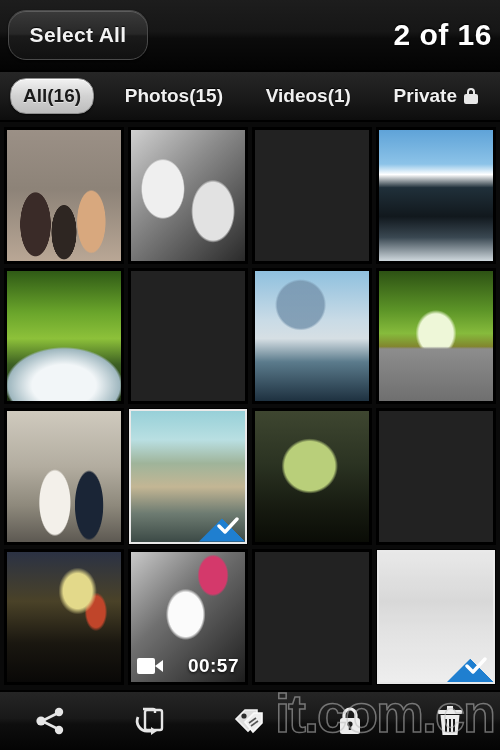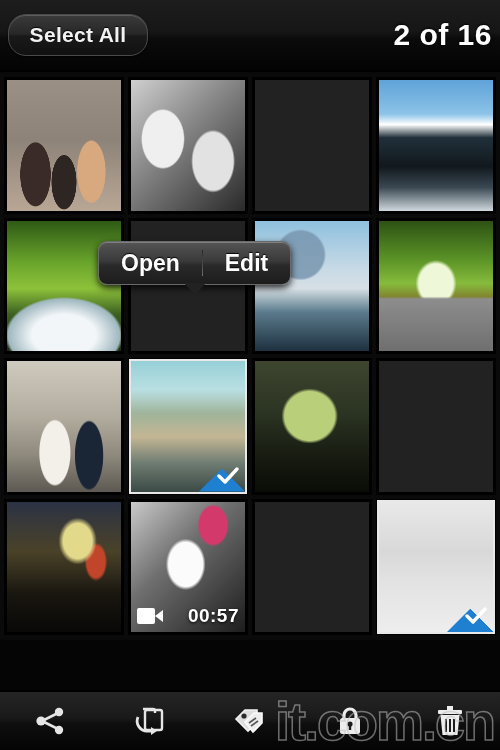--- a/index.html
+++ b/index.html
@@ -14,21 +14,21 @@
 
   
   .navbar {
     position:relative; height:72px; width:100%;
     background:linear-gradient(to bottom,#1d1d1d 0%,#161616 45%,#0b0b0b 55%,#030303 100%);
     border-bottom:2px solid #000;
     display:flex; align-items:center; justify-content:space-between;
     padding:0 8px;
   }
   .navbtn {
-    min-width:140px; height:42px; border-radius:18px;
+    min-width:140px; height:50px; border-radius:18px;
     background:linear-gradient(to bottom,#3a3a3a 0%,#272727 48%,#1a1a1a 52%,#111 100%);
     border:1px solid #4a4a4a;
     box-shadow:inset 0 1px 0 rgba(255,255,255,.18), 0 1px 2px rgba(0,0,0,.8);
     color:#f2f2f2; font-size:21px; font-weight:bold;
     display:flex; align-items:center; justify-content:center;
     text-shadow:0 -1px 1px rgba(0,0,0,.9);
     letter-spacing:.3px;
   }
   .navtitle {
     flex:1; text-align:right; color:#fff;
@@ -131,21 +131,21 @@
   .toolbar {
     position:absolute; left:0; bottom:0; width:500px; height:60px;
     background:linear-gradient(to bottom,#252525 0%,#191919 45%,#0e0e0e 55%,#040404 100%);
     border-top:2px solid #000;
     display:flex; align-items:center; justify-content:space-around;
   }
   .tbtn { width:70px; height:46px; display:flex; align-items:center; justify-content:center; }
 
   
   .watermark {
-    position:absolute; right:6px; bottom:2px; z-index:60;
+    position:absolute; right:6px; bottom:10px; z-index:60;
     font-size:54px; font-weight:bold; letter-spacing:-2px;
     color:transparent; -webkit-text-stroke:1.5px rgba(190,190,190,.55);
     font-family:"Liberation Sans", sans-serif;
     pointer-events:none; line-height:1;
   }
 
   
   .im { position:absolute; inset:0; }
   .im-girls { background:
       radial-gradient(ellipse 22% 40% at 25% 72%, #3a2b28 0 60%, transparent 62%),
@@ -222,20 +222,41 @@
 
 <div id="app">
 
   <div class="navbar">
     <div class="navbtn">
       <span>Select All</span>
     </div>
     <div class="navtitle">2 of 16</div>
   </div>
 
+  <div class="tabbar" id="tabbar">
+      <div class="tab active">
+        <span>All(16)</span>
+      </div>
+      <div class="tab-sp"></div>
+      <div class="tab">
+        <span>Photos(15)</span>
+      </div>
+      <div class="tab-sp"></div>
+      <div class="tab">
+        <span>Videos(1)</span>
+      </div>
+      <div class="tab-sp"></div>
+      <div class="tab">
+        <span>Private</span>
+        <span class="lock-ico">
+          <span class="shk"></span>
+          <span class="body"></span>
+        </span>
+      </div>
+    </div>
 
   <div class="grid" id="grid">
       <div class="cell">
         <div class="thumb">
           <div class="im im-girls"></div>
         </div>
       </div>
       <div class="cell">
         <div class="thumb">
           <div class="im im-bwkids"></div>
@@ -323,26 +344,20 @@
           <div class="im im-snow"></div>
           <div class="check">
             <svg width="22" height="18" viewBox="0 0 22 18">
               <path d="M2 9 L8 15 L20 2" fill="none" stroke="#ffffff" stroke-width="3.4" stroke-linecap="round" stroke-linejoin="round"></path>
             </svg>
           </div>
         </div>
       </div>
     </div>
 
-  <div class="popup">
-    <div class="pitem">Open</div>
-    <div class="pdiv"></div>
-    <div class="pitem">Edit</div>
-    <div class="tail"></div>
-  </div>
 
   <div class="toolbar">
     <div class="tbtn">
       <svg width="34" height="30" viewBox="0 0 34 30">
         <line x1="9" y1="15" x2="25" y2="7" stroke="#e6e6e6" stroke-width="2.6"></line>
         <line x1="9" y1="15" x2="25" y2="23" stroke="#e6e6e6" stroke-width="2.6"></line>
         <circle cx="8" cy="15" r="4.6" fill="#e6e6e6"></circle>
         <circle cx="26" cy="6" r="4.2" fill="#e6e6e6"></circle>
         <circle cx="26" cy="24" r="4.2" fill="#e6e6e6"></circle>
       </svg>

